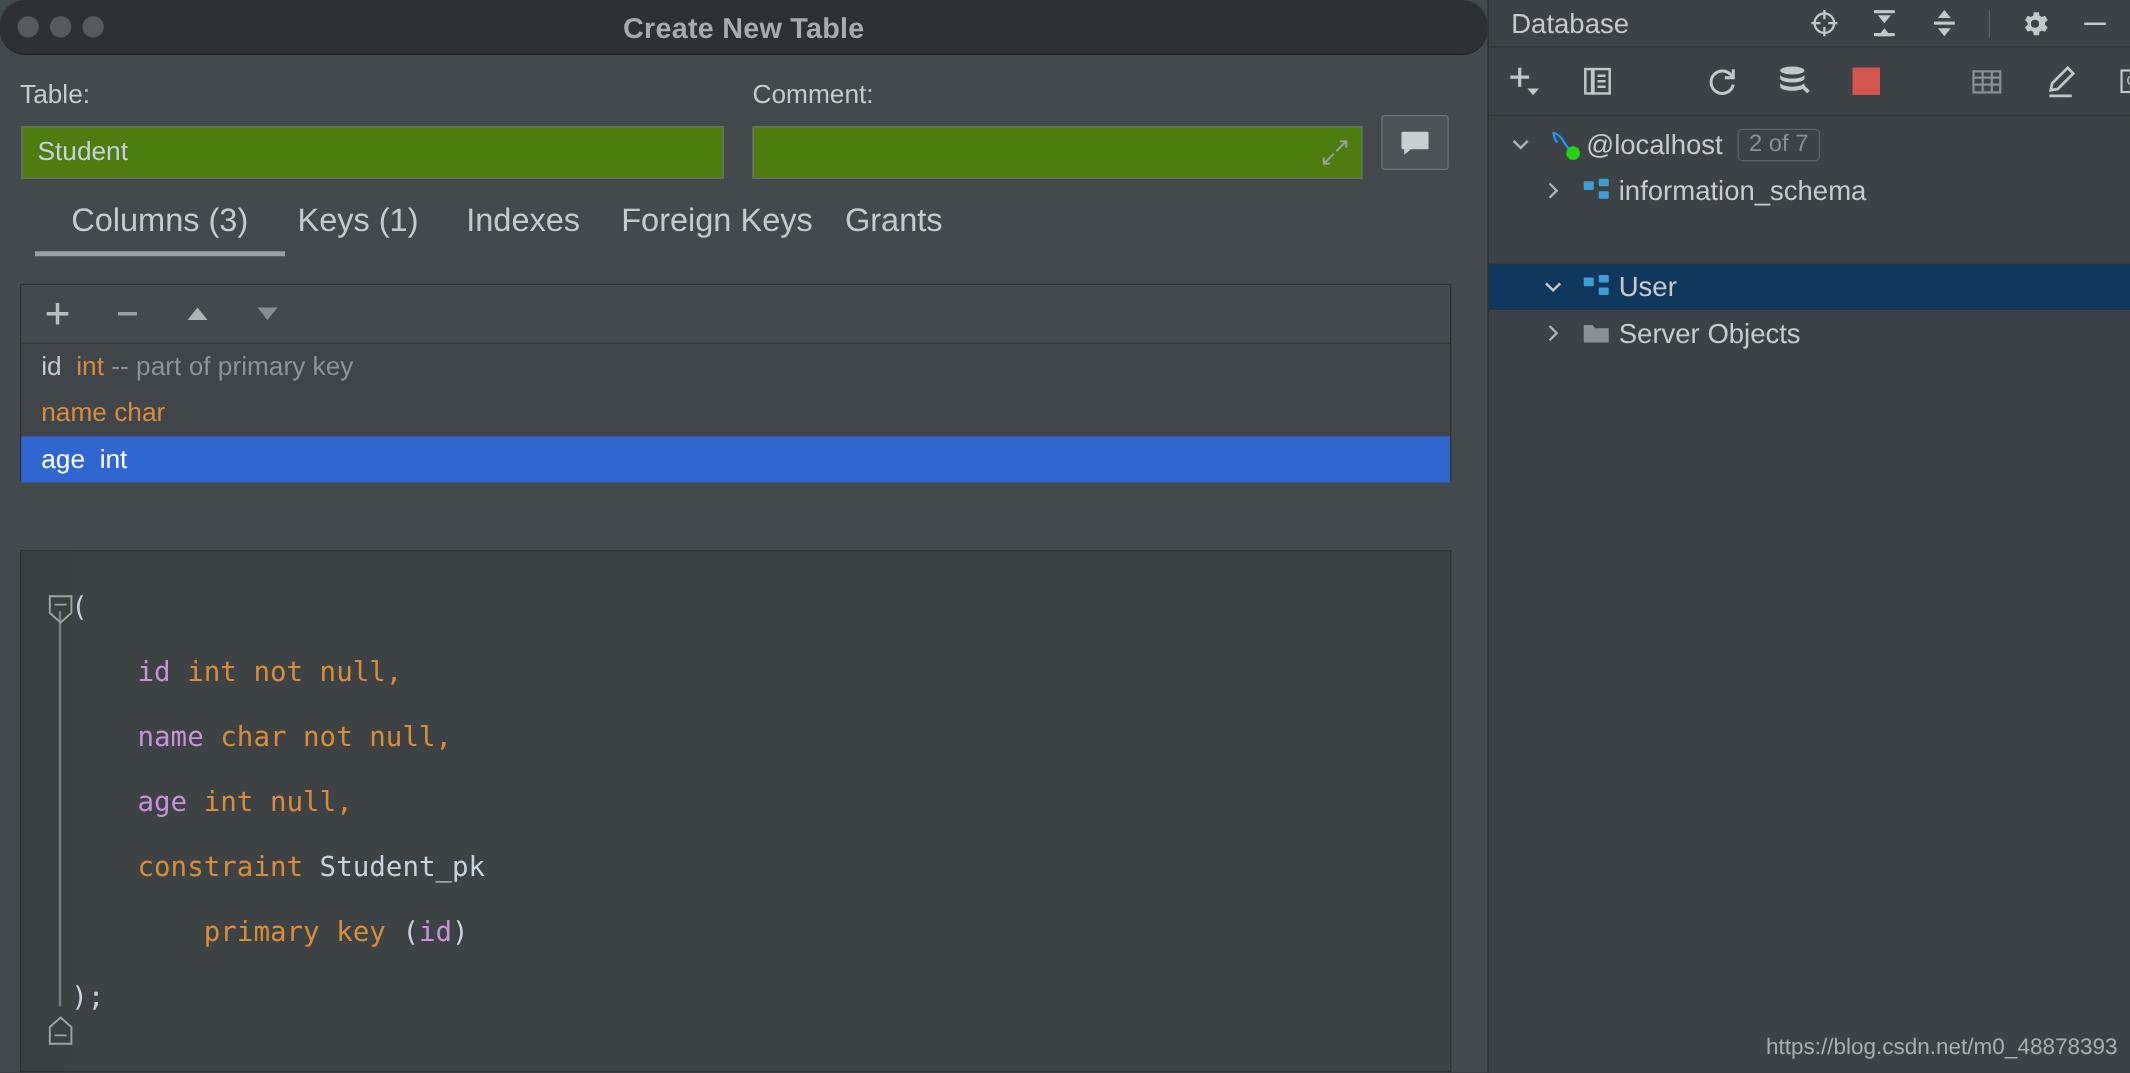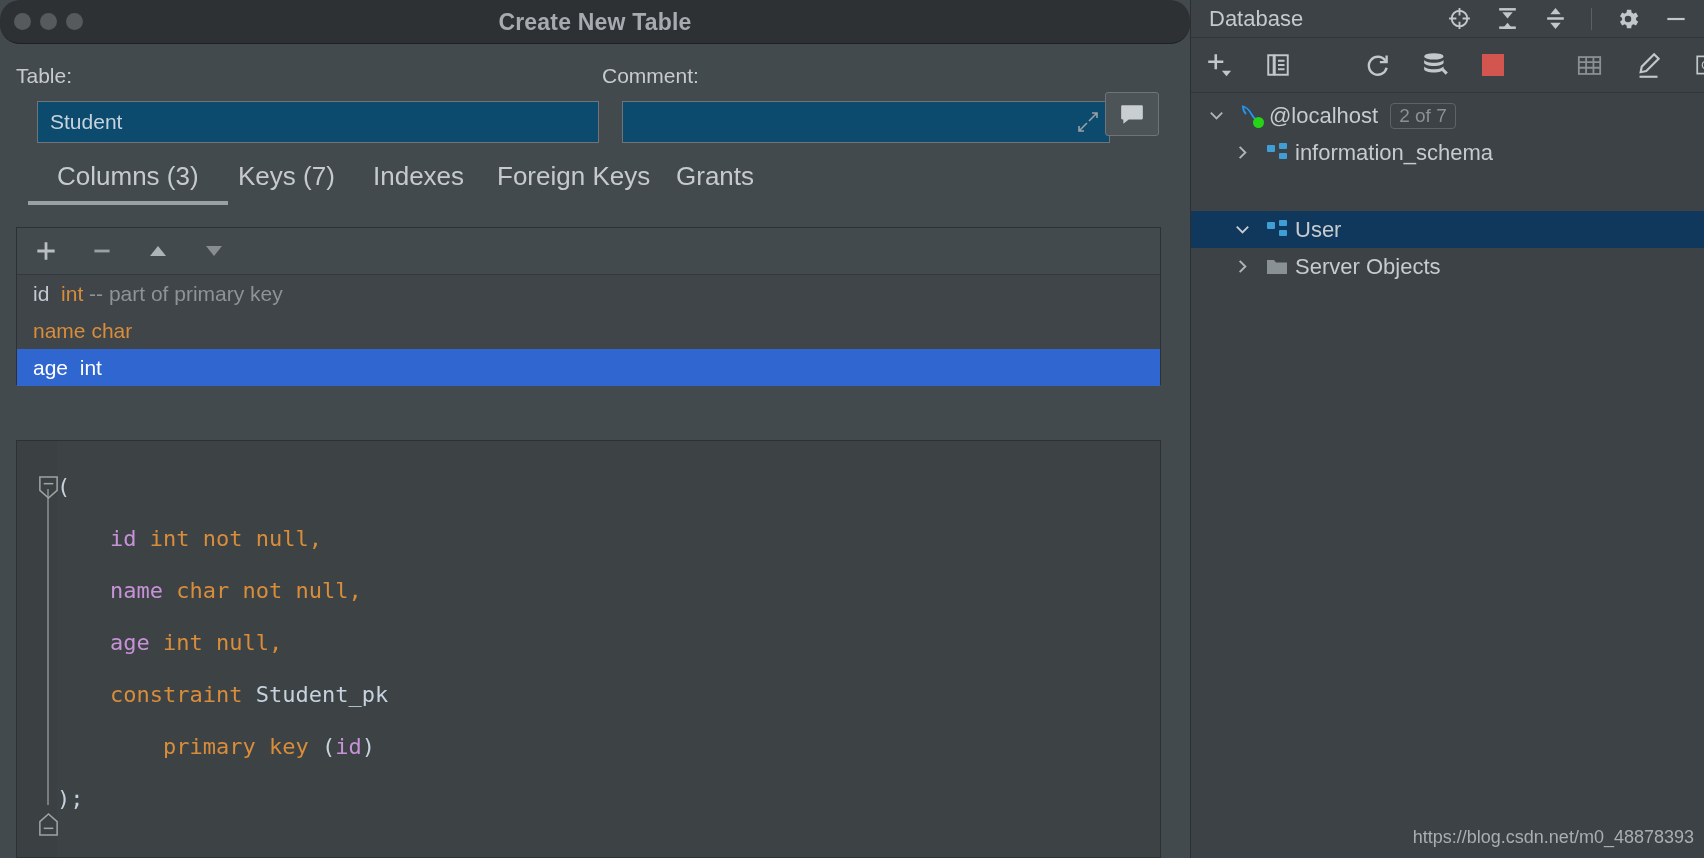--- a/index.html
+++ b/index.html
@@ -66,29 +66,28 @@
     position: absolute;
     font-size: 21px;
     color: #c8cbcd;
   }
   .lbl-table { left: 16px; top: 20px; }
   .lbl-comment { left: 602px; top: 20px; }
 
   .txtfield {
     position: absolute;
     box-sizing: border-box;
-    background: #0c4a6e;
+    background: #4d7c0f;
     border: 1px solid #6e7477;
     color: #c6d3de;
     font-size: 21px;
     padding: 0 12px;
     display: flex;
     align-items: center;
     outline: none;
-    margin-left: 20px;
   }
   .field-table {
     left: 17px; top: 57px;
     width: 562px; height: 42px;
   }
   .field-comment {
     left: 602px; top: 57px;
     width: 488px; height: 42px;
     position: absolute;
   }
@@ -387,21 +386,21 @@
 
       <div class="comment-btn">
         <svg viewBox="0 0 24 24" width="26" height="26" fill="#c9ced1">
           <path d="M3 4h18a1 1 0 0 1 1 1v11a1 1 0 0 1-1 1H9l-5 4v-4H3a1 1 0 0 1-1-1V5a1 1 0 0 1 1-1z"></path>
         </svg>
       </div>
     </div>
 
     <div class="tabs">
       <div class="tab active" style="left:57px">Columns (3)</div>
-      <div class="tab" style="left:238px">Keys (7)</div>
+      <div class="tab" style="left:238px">Keys (1)</div>
       <div class="tab" style="left:373px">Indexes</div>
       <div class="tab" style="left:497px">Foreign Keys</div>
       <div class="tab" style="left:676px">Grants</div>
     </div>
 
     <div class="cols-panel">
       <div class="cols-toolbar">
         <div class="tb-btn">
           <svg viewBox="0 0 24 24" width="26" height="26" stroke="#b9bec1" stroke-width="2.6" fill="none">
             <path d="M12 4v16M4 12h16"></path>

